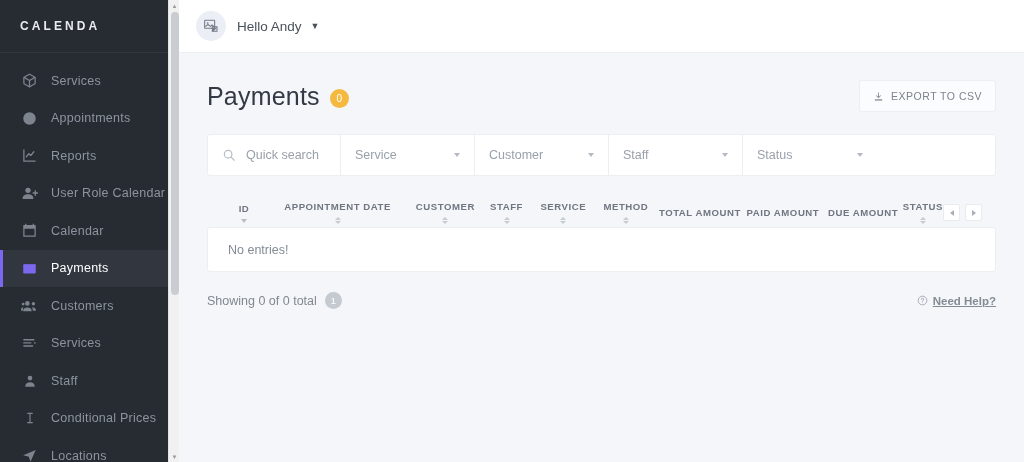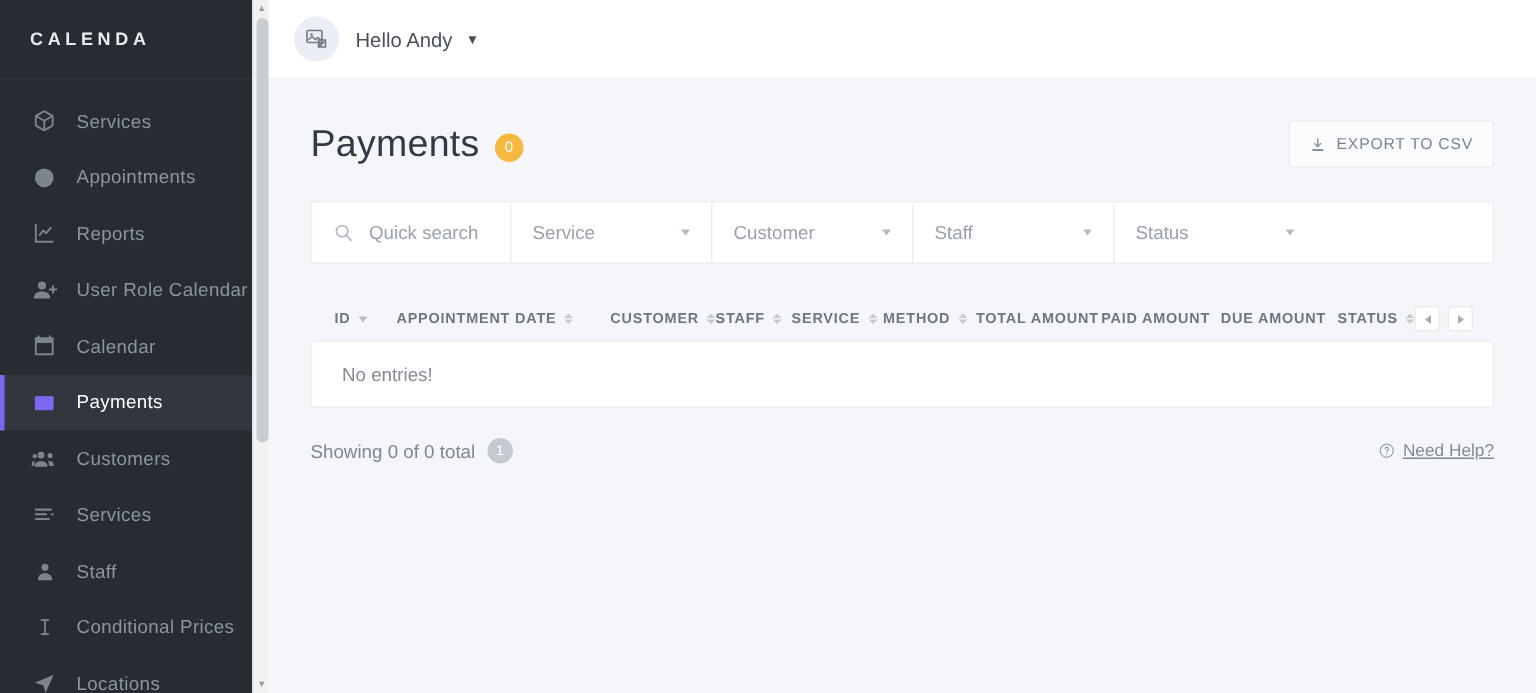--- a/index.html
+++ b/index.html
@@ -186,20 +186,21 @@
     height: 29px;
     padding: 0 14px 0 16px;
   }
   .th {
     display: flex; align-items: center; gap: 5px;
     color: #6f7682;
     font-size: 9.6px;
     font-weight: 700;
     letter-spacing: .55px;
     white-space: nowrap;
+    flex-direction: column;
   }
   .sort {
     display: inline-flex; flex-direction: column;
     gap: 1px; color: #c0c5cc;
   }
   .sort i {
     display: block; width: 0; height: 0;
     border-left: 3px solid transparent;
     border-right: 3px solid transparent;
   }
@@ -239,21 +240,21 @@
   .showing .txt { color: #818892; font-size: 12.5px; }
   .page-pill {
     min-width: 17px; height: 17px; padding: 0 5px;
     border-radius: 9px;
     background: #c5cad1; color: #ffffff;
     font-size: 9.5px;
     display: flex; align-items: center; justify-content: center;
   }
   .help {
     display: inline-flex; align-items: center; gap: 5px;
-    color: #848b95; font-size: 11.5px;
+    color: #848b95; font-size: 11.5px; font-weight: bold;
   }
   .help .lbl { text-decoration: underline; }
   .help .ico { display: flex; color: #9aa1ab; }
 </style>
 </head>
 <body>
 
 <div id="app">
 
   <aside class="sidebar">

